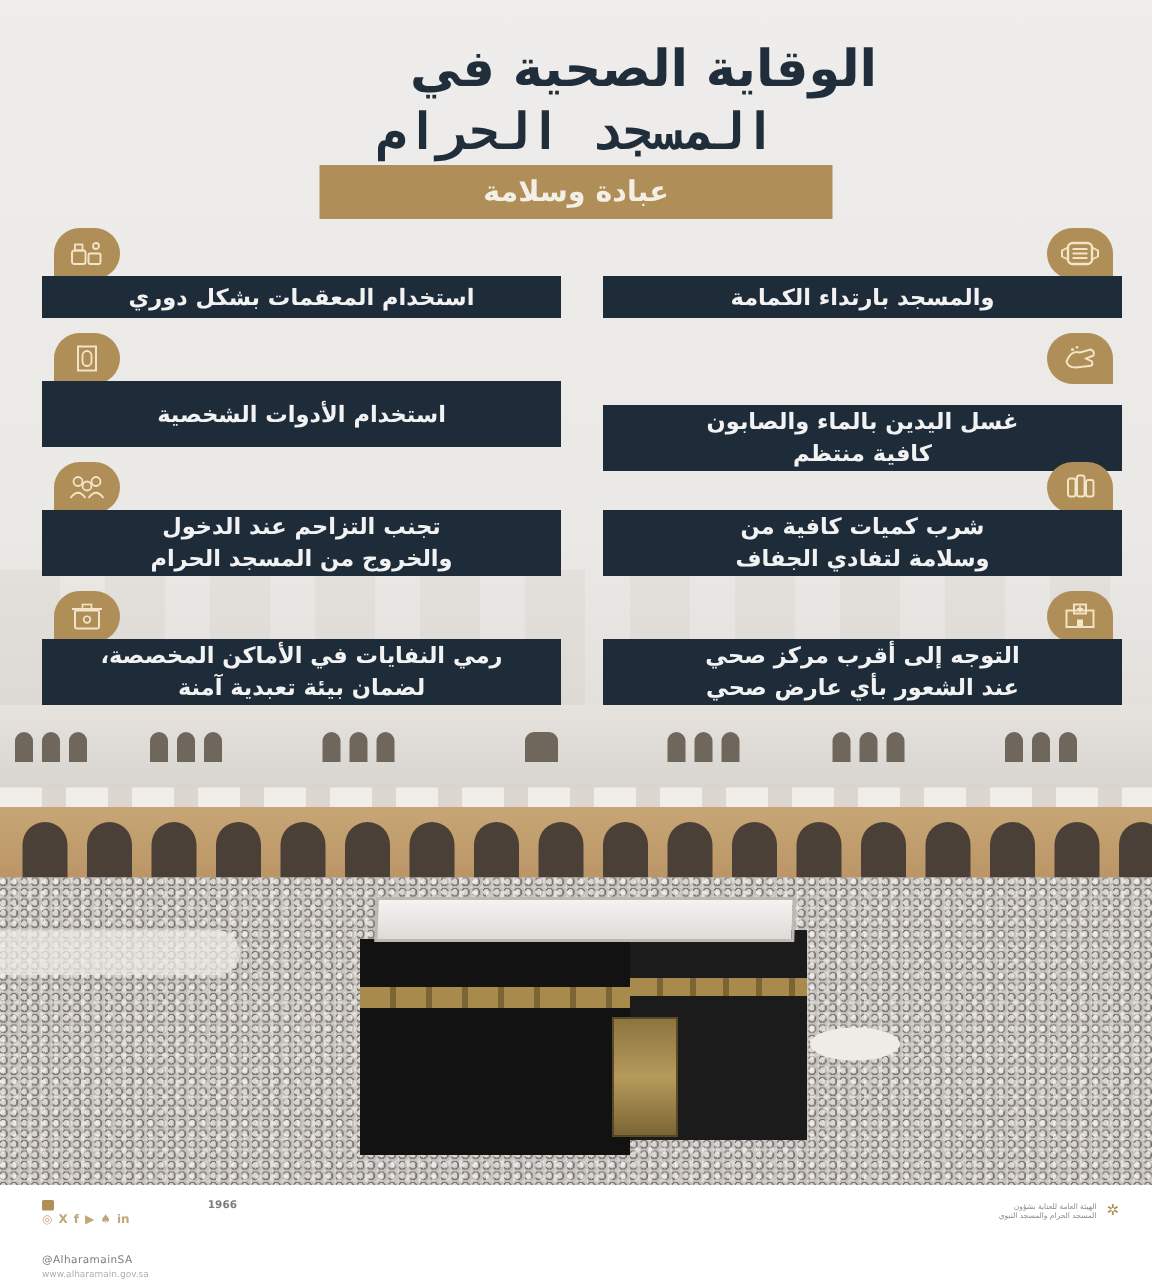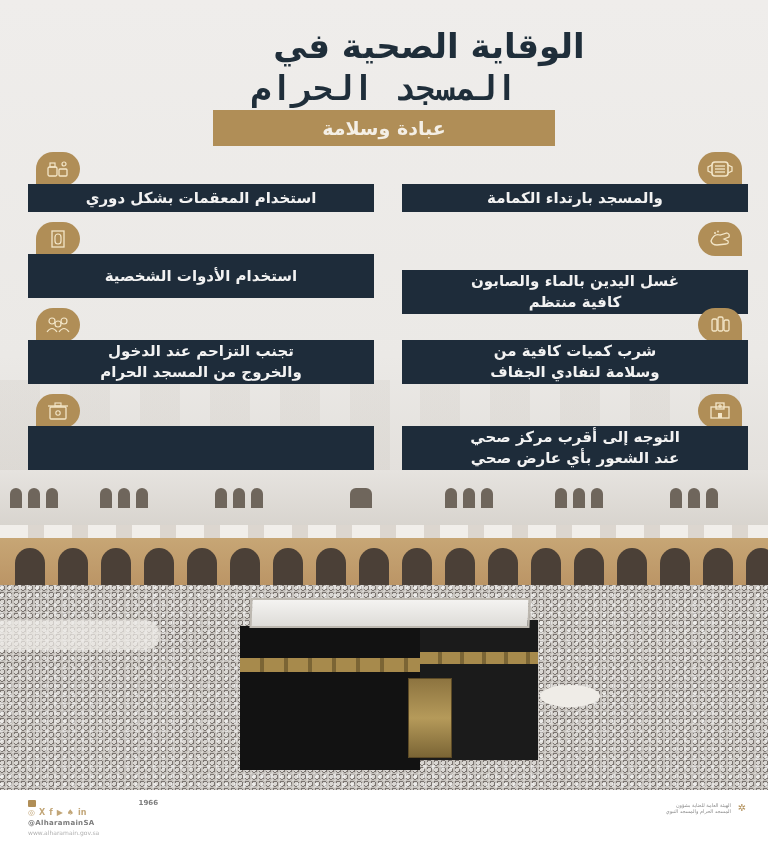--- a/index.html
+++ b/index.html
@@ -129,21 +129,21 @@
 
   
   .footer { position: absolute; left: 0; top: 790px; width: 768px; height: 63px; background: #ffffff; }
   .contact {
     position: absolute; left: 28px; top: 8px; width: 130px;
     font-size: 7px; color: #8b8b8b; line-height: 10px;
   }
   .contact .row { display: flex; align-items: center; gap: 3px; justify-content: space-between; }
   .contact .phone-icon { width: 8px; height: 7px; background: #b08e57; border-radius: 1px; display: inline-block; }
   .contact .social { display: flex; gap: 4px; color: #c2a678; font-size: 8px; font-weight: bold; }
-  .contact .handle { color: #7c7c7c; font-size: 7px; font-weight: bold; letter-spacing: 0.3px; }
+  .contact .handle { color: #7c7c7c; font-size: 7px; font-weight: normal; letter-spacing: 0.3px; margin-top: 17px; }
   .contact .web { color: #b0b0b0; font-size: 6px; }
 
   .brand {
     position: absolute; right: 22px; top: 10px; width: 140px; text-align: right;
   }
   .brand .name {
     font-size: 24px; font-weight: bold; color: #20424a; direction: rtl; line-height: 28px;
   }
   .brand .tagline {
     display: flex; justify-content: flex-end; align-items: center; gap: 5px; margin-top: 2px;
@@ -267,20 +267,22 @@
   <div class="tip left" style="left:28px; top:394px;">
     <div class="badge">
       <svg viewBox="0 0 26 20">
           <rect x="5" y="6" width="16" height="12" rx="1" fill="none" stroke="#f3e6c8" stroke-width="1.3"></rect>
           <line x1="3" y1="5" x2="23" y2="5" stroke="#f3e6c8" stroke-width="1.3"></line>
           <rect x="10" y="2" width="6" height="3" fill="none" stroke="#f3e6c8" stroke-width="1.1"></rect>
           <circle cx="13" cy="12" r="2.2" fill="none" stroke="#f3e6c8" stroke-width="1.1"></circle>
         </svg>
     </div>
     <div class="box" style="top:32px; height:44px;">
+      <div>رمي النفايات في الأماكن المخصصة،</div>
+      <div>لضمان بيئة تعبدية آمنة</div>
     </div>
   </div>
 
   <div class="photo">
     <div class="upper-arcade"></div>
     <div class="upper-window" style="left:10px"></div>
       <div class="upper-window" style="left:28px"></div>
       <div class="upper-window" style="left:46px"></div>
     <div class="upper-window" style="left:100px"></div>
       <div class="upper-window" style="left:118px"></div>

